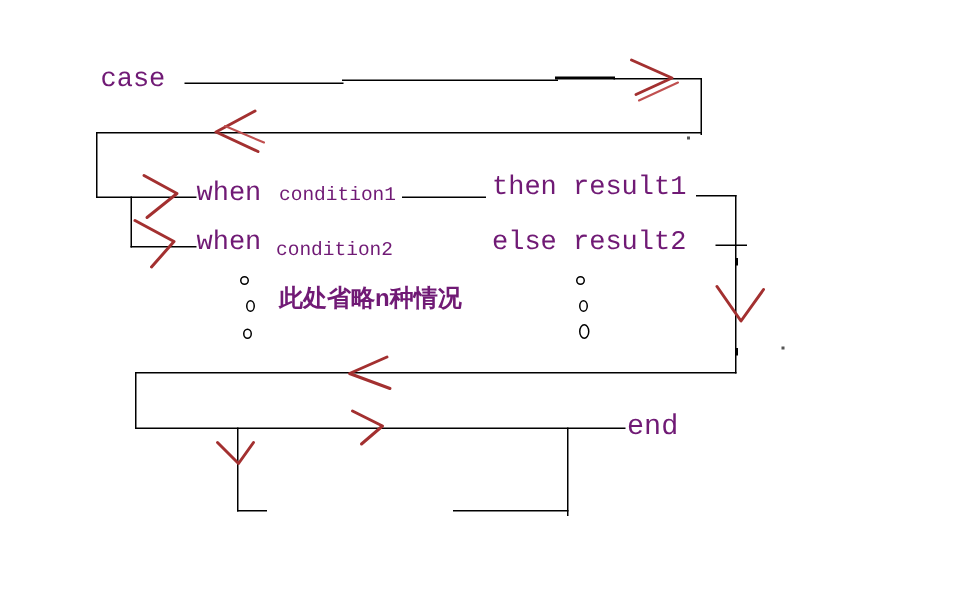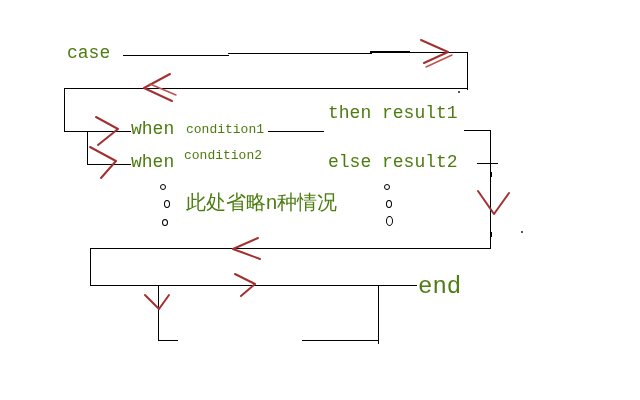--- a/index.html
+++ b/index.html
@@ -5,43 +5,43 @@
   html,body{margin:0;padding:0;background:#fff;}
   .canvas{
     position:relative;width:640px;height:400px;background:#ffffff;
     overflow:hidden;font-family:"Liberation Mono","DejaVu Sans Mono",monospace;
   }
   .hl,.vl,.nub,.dot{position:absolute;background:#000;}
   .hl{height:1px;}
   .vl{width:1px;}
   .dot{background:#555;}
   .lbl{
-    position:absolute;color:#4d7c0f;white-space:pre;line-height:1;
+    position:absolute;color:#701a75;white-space:pre;line-height:1;
     font-size:18px;letter-spacing:0px;
   }
   .lbl.small{font-size:13px;}
-  .lbl.big{font-size:24px;}
-  .lbl.cjk{font-size:20px;font-family:"Liberation Sans","DejaVu Sans",sans-serif;}
+  .lbl.big{font-size:19px;}
+  .lbl.cjk{font-size:16px;font-family:"Liberation Sans","DejaVu Sans",sans-serif;font-weight:bold;}
   .ring{
     position:absolute;border:1px solid #000;border-radius:50%;
     background:#fff;box-sizing:border-box;
   }
   svg.arrows{position:absolute;left:0;top:0;pointer-events:none;}
 </style>
 </head>
 <body>
 
 <div class="canvas">
 
   <div class="lbl" style="left:67px;top:44px;">case</div>
   <div class="lbl" style="left:131px;top:120px;">when</div>
   <div class="lbl small" style="left:186px;top:123px;">condition1</div>
-  <div class="lbl" style="left:328px;top:104px;">then result1</div>
+  <div class="lbl" style="left:328px;top:116px;">then result1</div>
   <div class="lbl" style="left:131px;top:153px;">when</div>
-  <div class="lbl small" style="left:184px;top:149px;">condition2</div>
+  <div class="lbl small" style="left:184px;top:160px;">condition2</div>
   <div class="lbl" style="left:328px;top:153px;">else result2</div>
   <div class="lbl cjk" style="left:186px;top:192px;">此处省略n种情况</div>
   <div class="lbl big" style="left:418px;top:275px;">end</div>
 
   <div class="hl" style="left:123px;top:55px;width:106px;"></div>
   <div class="hl" style="left:228px;top:53px;width:144px;"></div>
   <div class="hl" style="left:370px;top:51px;width:40px;height:2px;"></div>
   <div class="hl" style="left:409px;top:52px;width:59px;"></div>
   <div class="vl" style="left:467px;top:52px;height:38px;"></div>
   <div class="hl" style="left:64px;top:88px;width:404px;"></div>

